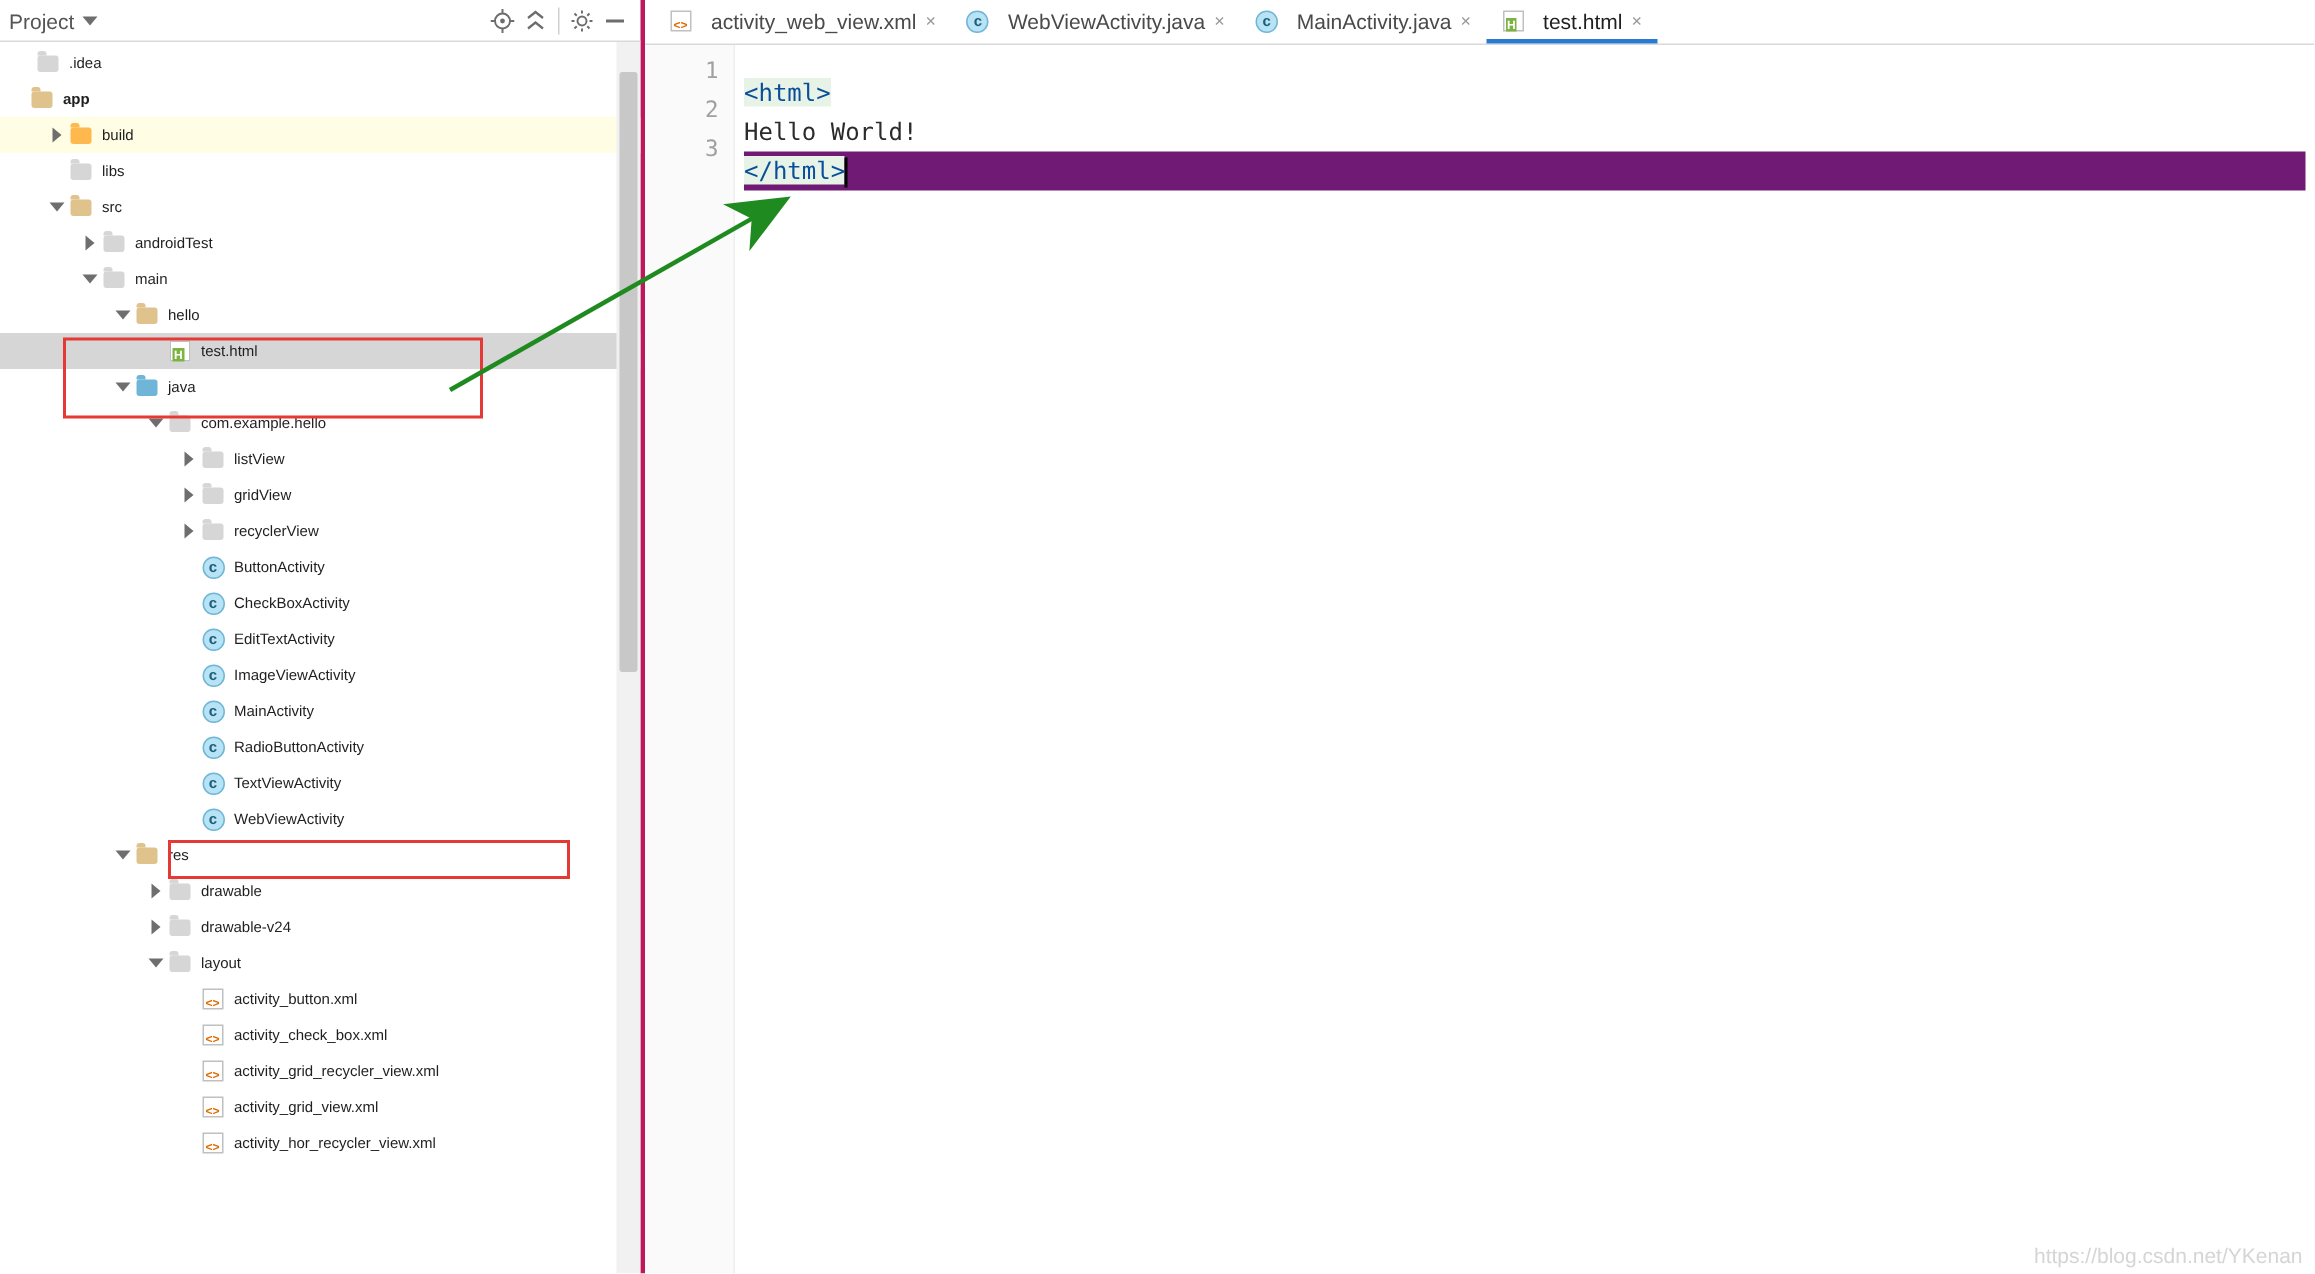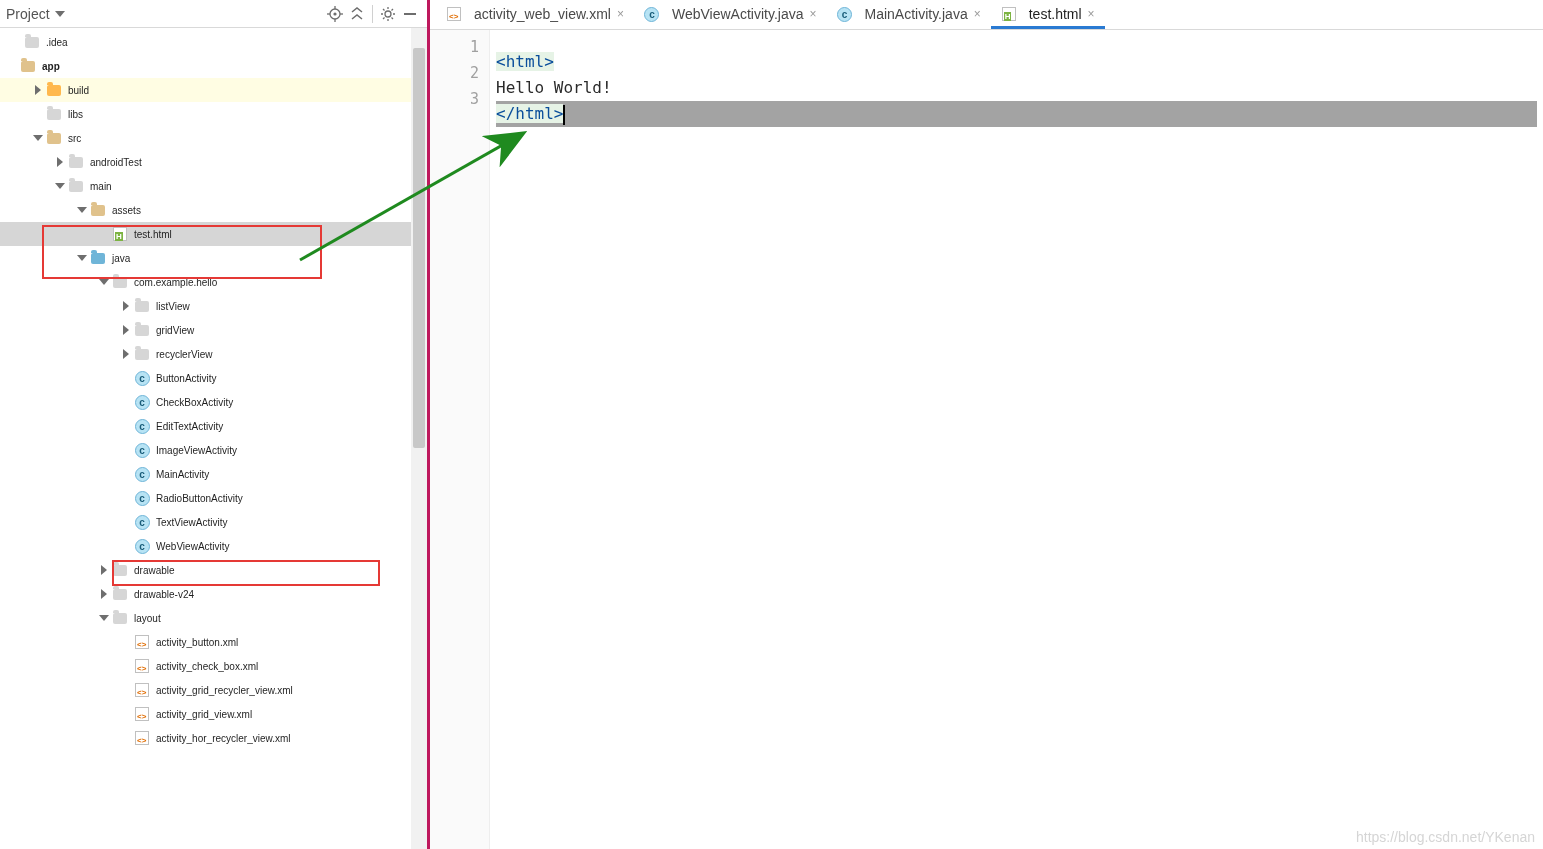--- a/index.html
+++ b/index.html
@@ -45,21 +45,21 @@
   .editor-side { flex:1; display:flex; flex-direction:column; position:relative; }
   .tabs { height:30px; display:flex; align-items: flex-end; border-bottom:1px solid #d9d9d9; padding-left:6px;}
   .tab { display:flex; align-items:center; gap:6px; padding:0 10px; height:28px; color:#4a4a4a; border-bottom:2px solid transparent; cursor:pointer;}
   .tab .close { color:#9a9a9a; font-size:12px;}
   .tab.active { border-bottom:3px solid #2a7ad2; color:#1f1f1f;}
   .editor-body { flex:1; display:flex; position:relative; background:#fff;}
   .gutter { width:60px; background:#fafafa; border-right:1px solid #eee; padding-top:4px; text-align:right; color:#a0a0a0; font-family:Consolas,monospace; font-size:15px;}
   .gutter div{ height:26px; line-height:26px; padding-right:10px;}
   .code { font-family:Consolas,monospace; font-size:16px; padding:4px 6px 0 6px; line-height:26px; position:relative; flex:1;margin-top:15px;}
   .line { height:26px; white-space:pre;}
-  .line.current { background:#a3a3a3;}
+  .line.current { background:#701a75;}
   .tag { background:#e6f3e6; color:#0a4e9b; }
   .tag .br { color:#0a4e9b; }
   .caret { display:inline-block; width:2px; height:20px; background:#000; vertical-align:middle; margin-left:0; }
 
   
   .arrow-overlay { position:absolute; left:0; top:0; width:100%; height:100%; pointer-events:none;}
 
   
   .watermark { position:absolute; right:8px; bottom:4px; color:#d5d5d5; font-size:14px;}
 </style>
@@ -174,21 +174,21 @@
           </span>
           <span class="label">main</span>
         </div>
         <div class="row" style="padding-left: 76px;">
           <span class="arrow">
             <span class="tri-down"></span>
           </span>
           <span class="icon">
             <span class="folder tan"></span>
           </span>
-          <span class="label">assets</span>
+          <span class="label">hello</span>
         </div>
         <div class="row sel" style="padding-left: 98px;">
           <span class="arrow"></span>
           <span class="icon">
             <span class="htmlicon"></span>
           </span>
           <span class="label">test.html</span>
         </div>
         <div class="row" style="padding-left: 76px;">
           <span class="arrow">
@@ -283,20 +283,29 @@
             <span class="cicon">c</span>
           </span>
           <span class="label">TextViewActivity</span>
         </div>
         <div class="row" style="padding-left: 120px;">
           <span class="arrow"></span>
           <span class="icon">
             <span class="cicon">c</span>
           </span>
           <span class="label">WebViewActivity</span>
+        </div>
+        <div class="row" style="padding-left: 76px;">
+          <span class="arrow">
+            <span class="tri-down"></span>
+          </span>
+          <span class="icon">
+            <span class="folder tan"></span>
+          </span>
+          <span class="label">res</span>
         </div>
         <div class="row" style="padding-left: 98px;">
           <span class="arrow">
             <span class="tri-right"></span>
           </span>
           <span class="icon">
             <span class="folder "></span>
           </span>
           <span class="label">drawable</span>
         </div>

